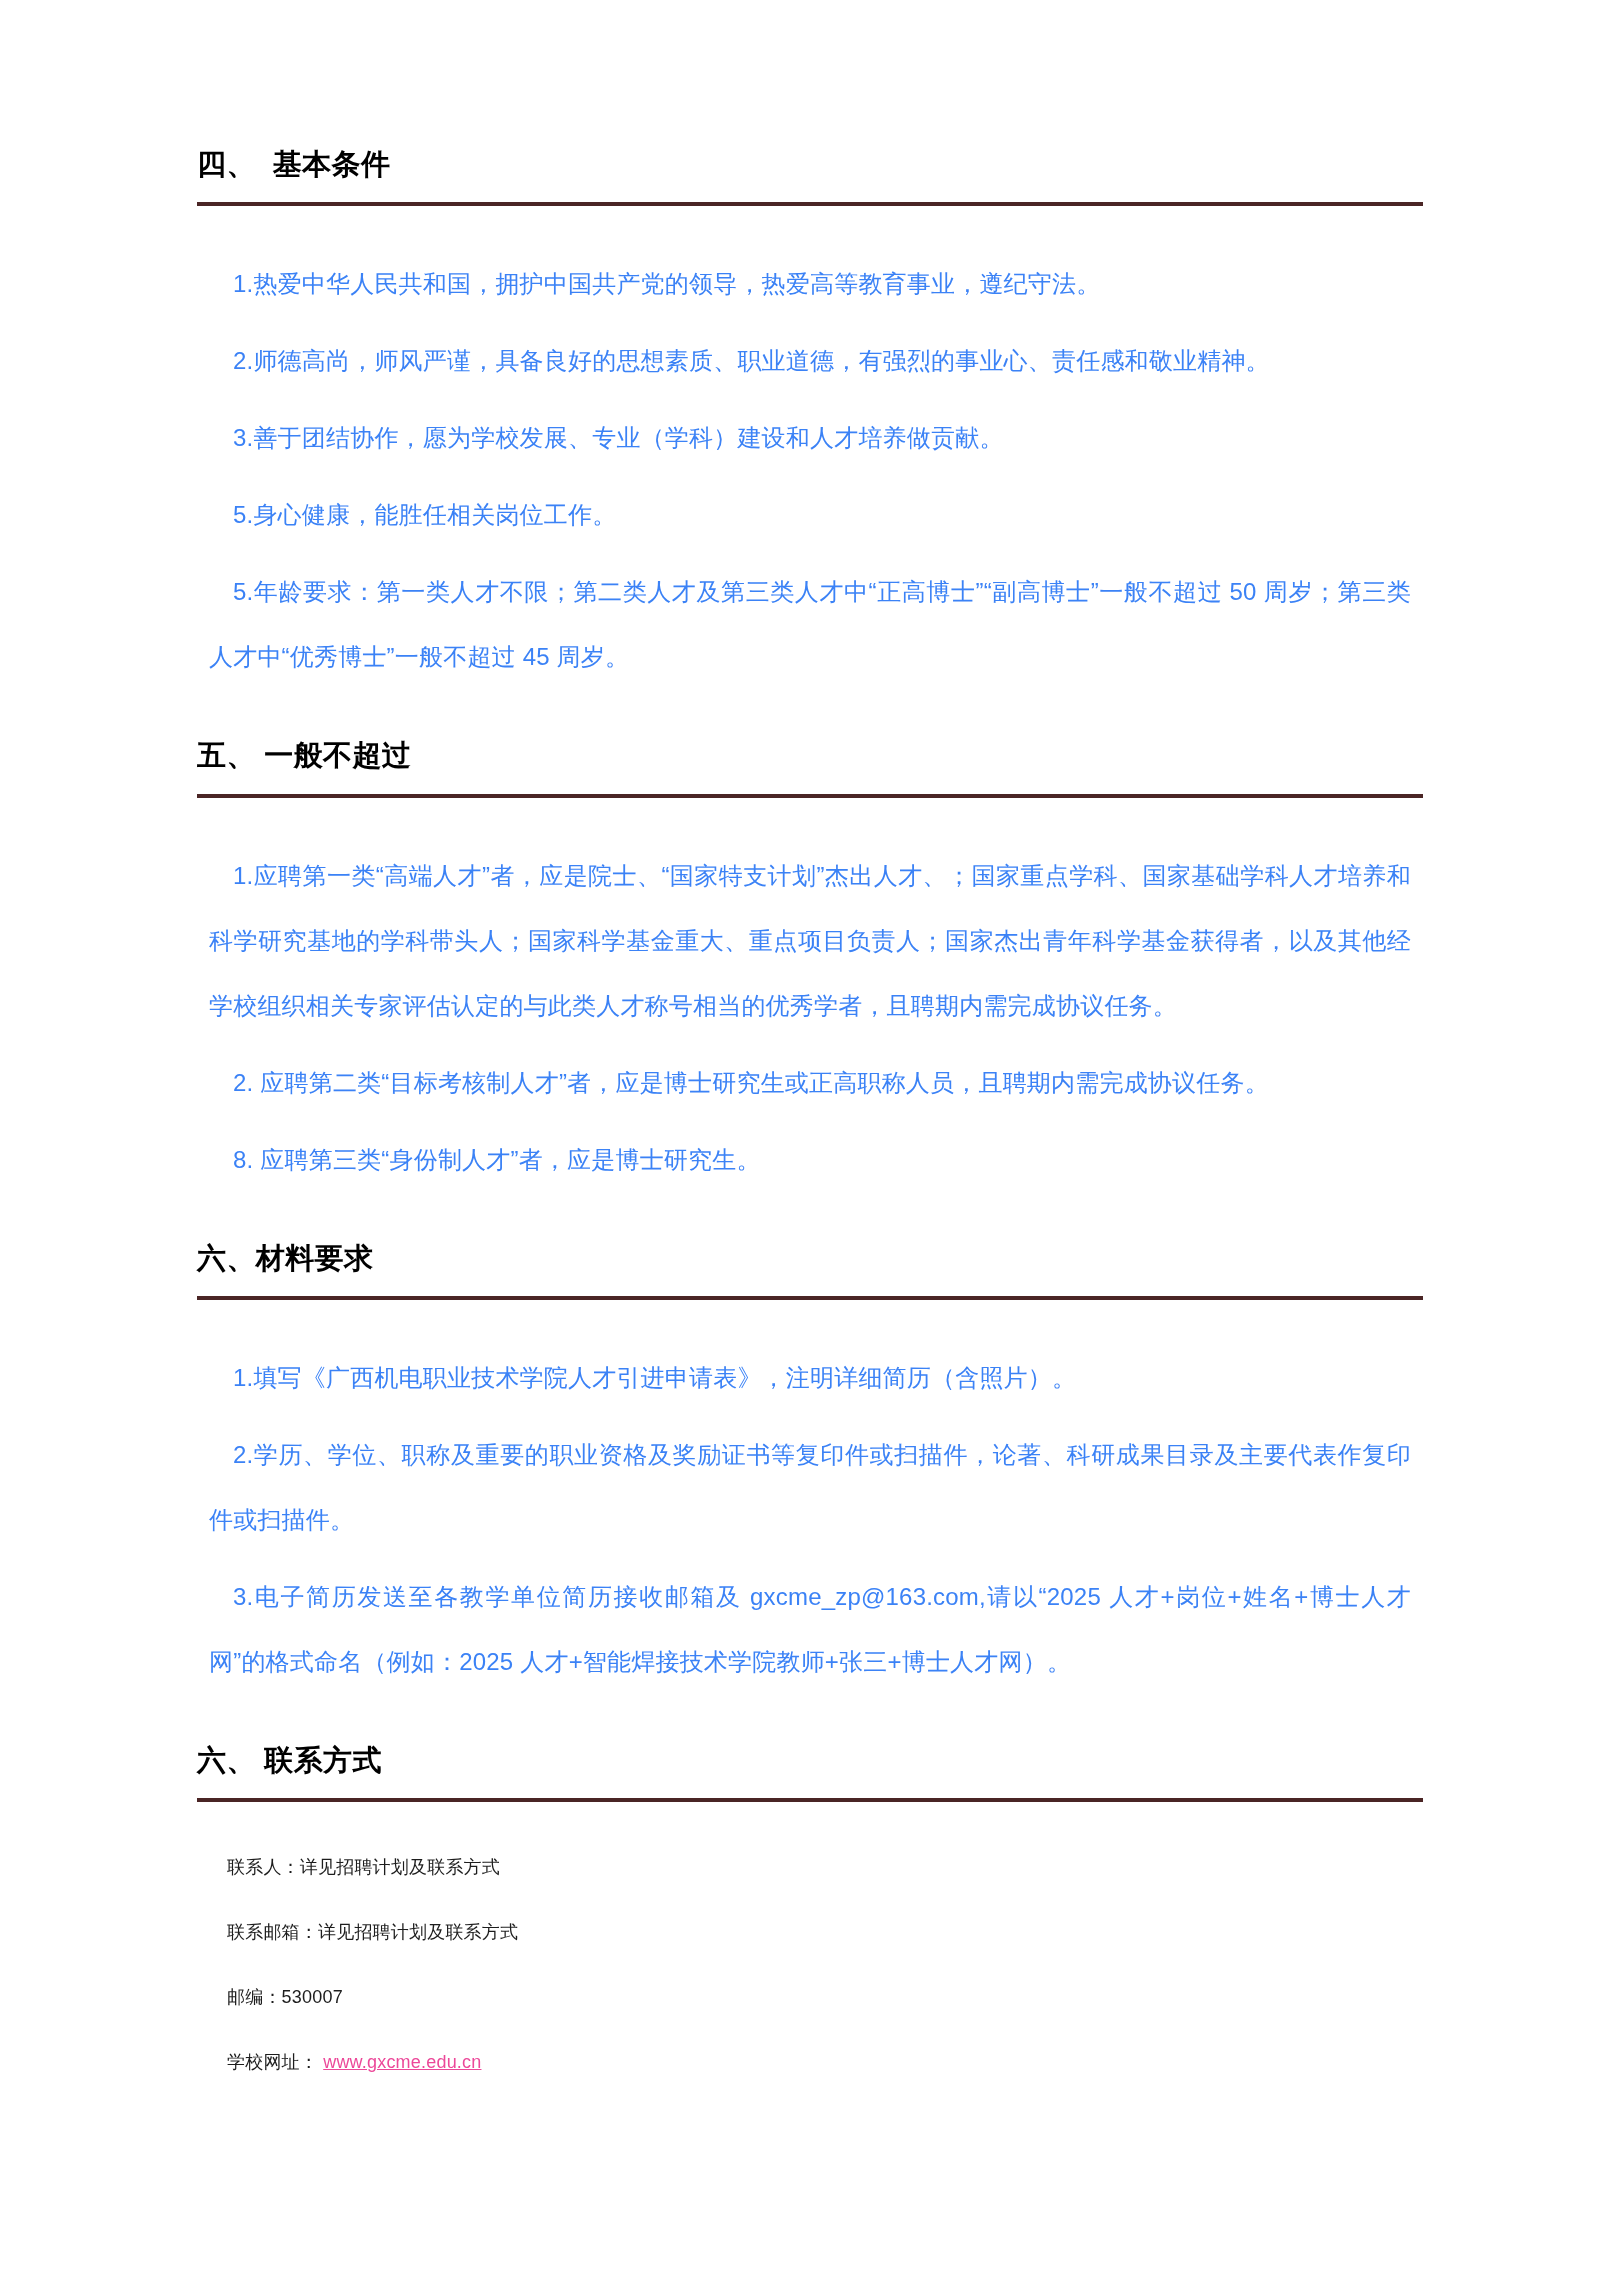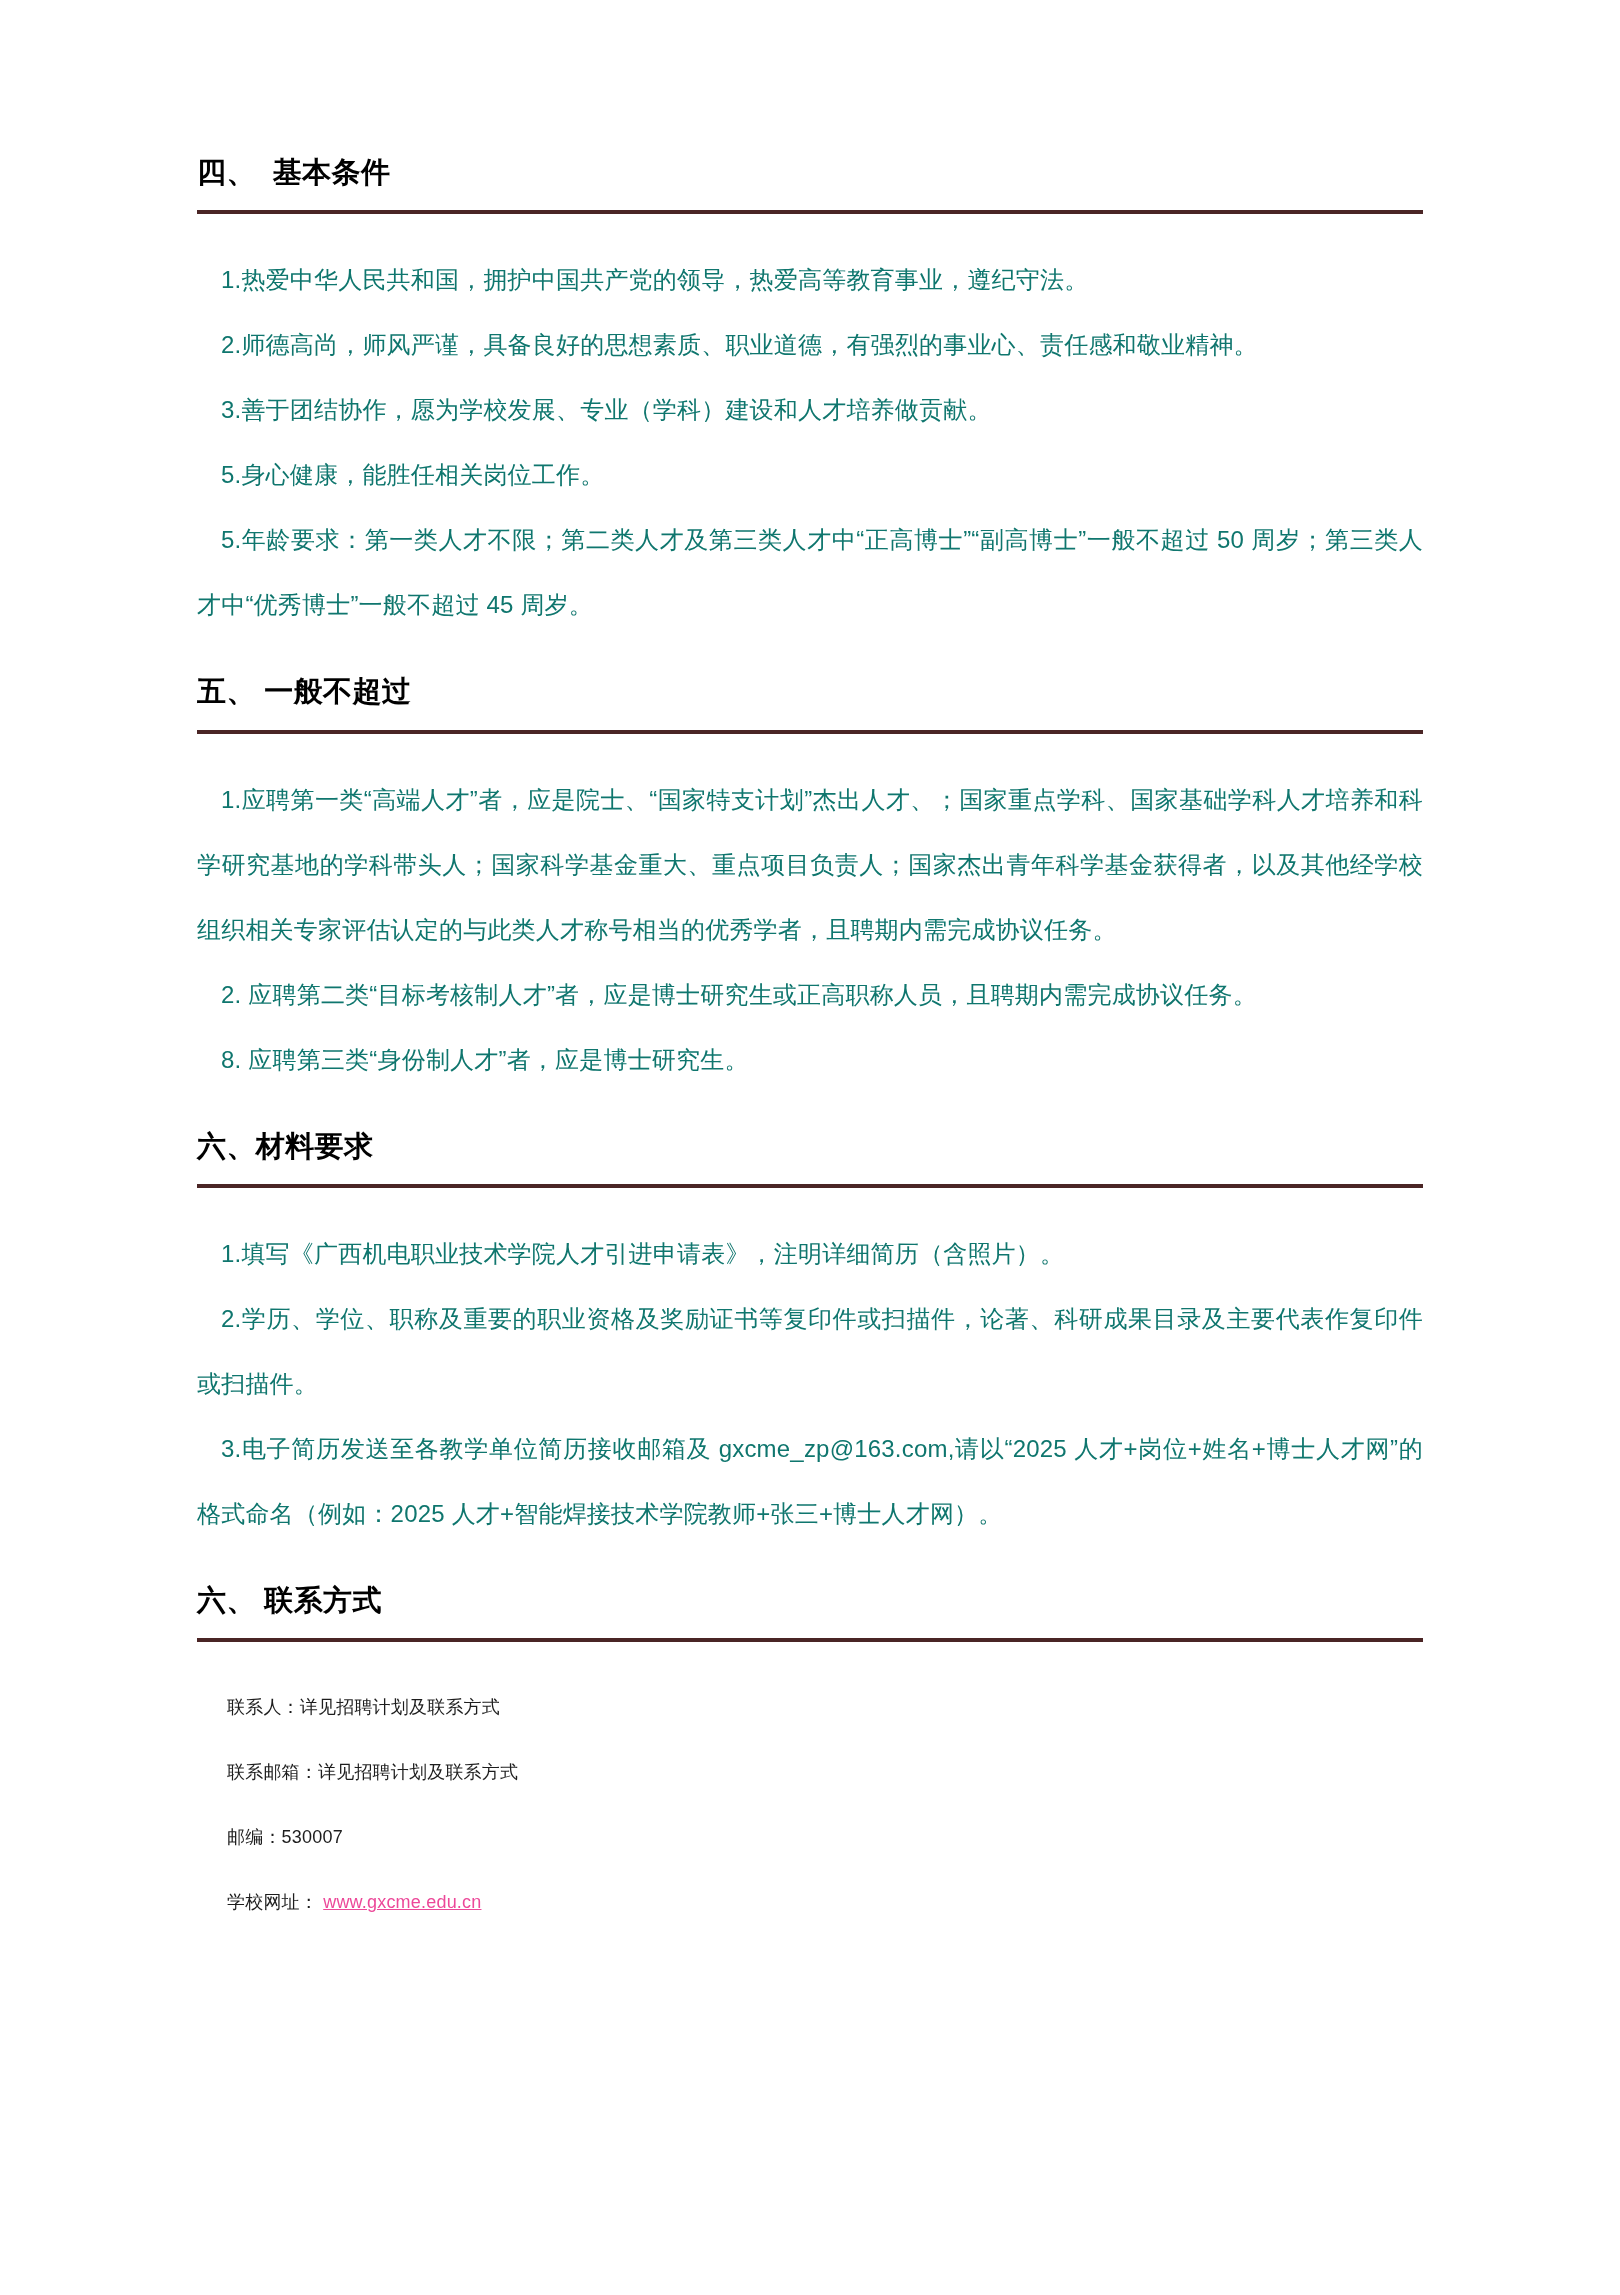--- a/index.html
+++ b/index.html
@@ -18,21 +18,21 @@
     height: 2295px;
     margin: 0 auto;
     background: #ffffff;
     box-sizing: border-box;
     padding: 0;
     overflow: hidden;
   }
   .content {
     position: absolute;
     left: 197px;
-    top: 154px;
+    top: 146px;
     width: 1226px;
   }
 
   
   .section-heading {
     font-size: 29px;
     font-weight: bold;
     letter-spacing: 0.4px;
     color: #000000;
     line-height: 1.25;
@@ -45,22 +45,22 @@
     background: #4a2525;
     margin-top: 20px;
     margin-bottom: 0;
     width: 1226px;
   }
 
   
   .para {
     font-size: 24px;
     line-height: 65px;
-    color: #0f766e;
-    margin: 0;
+    color: #3b82f6;
+    margin: 12px;
     text-align: justify;
     text-justify: inter-ideograph;
     letter-spacing: 0.2px;
   }
   .para.indent {
     text-indent: 24px;
   }
 
   
   .contact-line {

